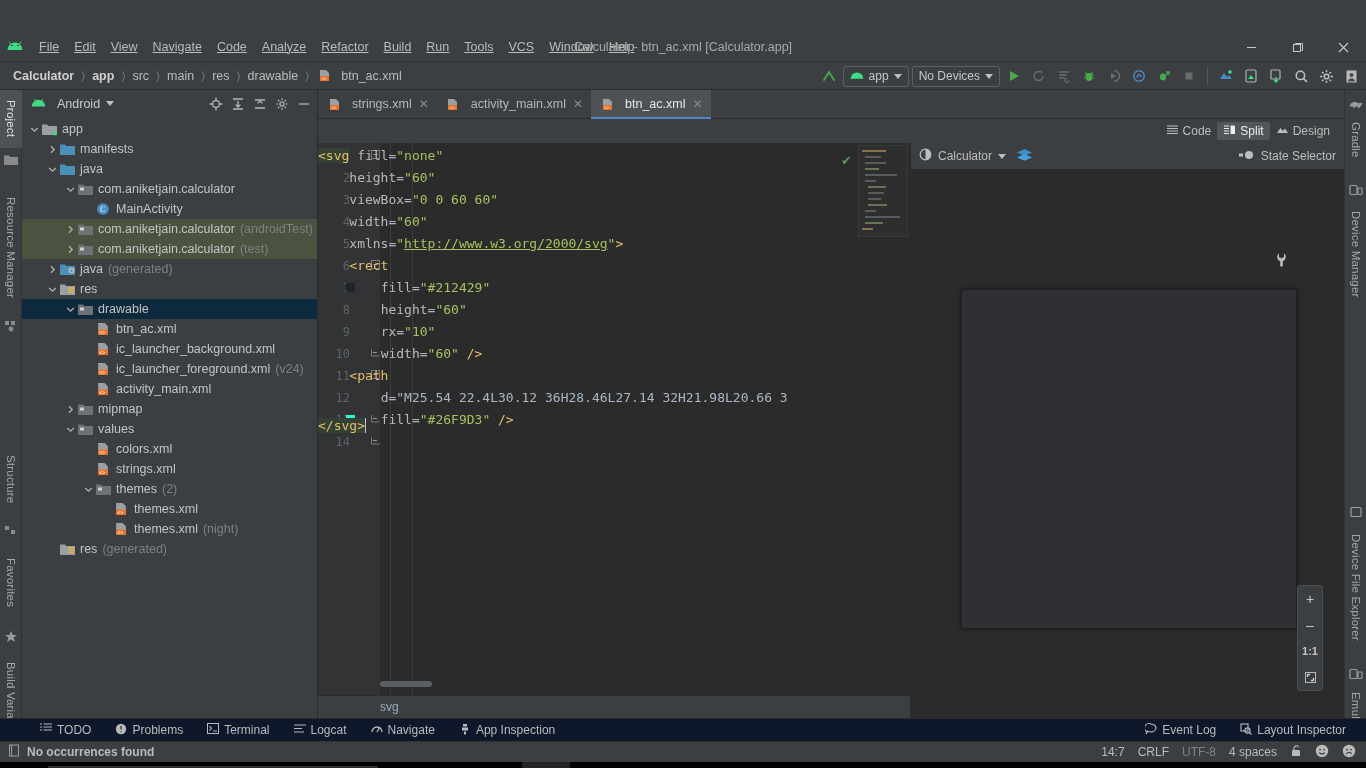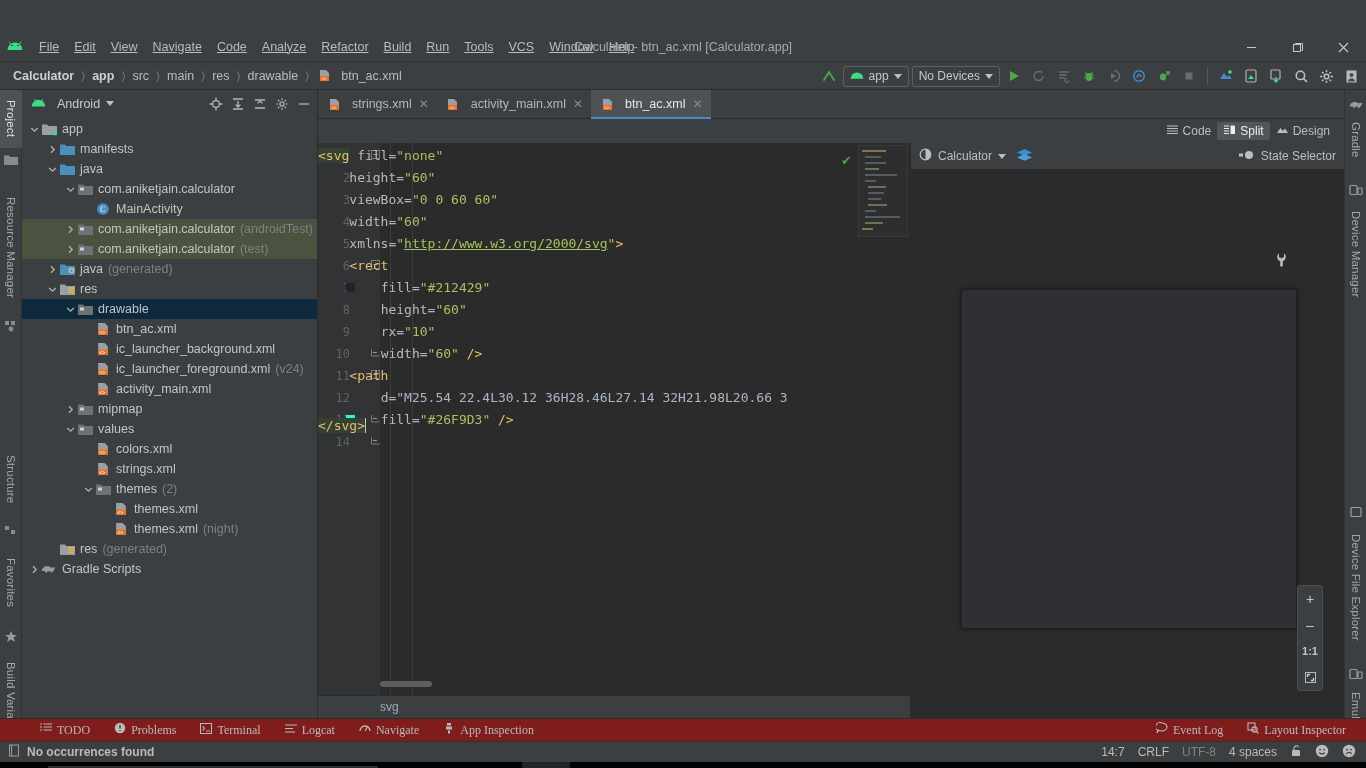--- a/index.html
+++ b/index.html
@@ -174,23 +174,22 @@
     position: absolute; right: 21px; bottom: 27px; width: 26px;
     background: #3c3f41; border: 1px solid #4d5052; border-radius: 3px;
     display: flex; flex-direction: column; align-items: center;
   }
   .zbtn { width: 26px; height: 26px; display:flex; align-items:center; justify-content:center; color:#c4c4c4; font-size:14px; }
   .zbtn.small { font-size: 11px; font-weight: bold; }
 
   
   .bottombar {
     position: absolute; left: 0; top: 686px; width: 1366px; height: 23px;
-    background: #7f1d1d; display: flex; align-items: center; padding-left: 28px; gap: 0;
+    background: #0f172a; display: flex; align-items: center; padding-left: 28px; gap: 0;
     border-top: 1px solid #2b2b2b;
-    font-family: Liberation Serif, serif;
   }
   .bb-item { display: flex; align-items: center; gap: 5px; font-size: 12px; color: #bababa; padding: 0 12px; }
   .bb-right { margin-left: auto; display: flex; align-items: center; padding-right: 8px; }
 
   .statusbar {
     position: absolute; left: 0; top: 709px; width: 1366px; height: 21px;
     background: #3c3f41; display: flex; align-items: center; padding-left: 8px;
     border-top: 1px solid #323232;
   }
   .sb-left { display: flex; align-items: center; gap: 7px; font-size: 12px; color: #bababa; font-weight: bold; }
@@ -793,33 +792,20 @@
         <div class="row" style="padding-left: 24px;">
           <span class="arrow none"></span>
           <span class="ico">
             <svg width="15" height="13" viewBox="0 0 15 13">
               <path d="M0 1.5h5l1.2 1.6H15V12H0z" fill="#9aa0a6"></path>
               <path d="M8 5h6M8 7.2h6M8 9.4h6" stroke="#e8b339" stroke-width="1.3"></path>
             </svg>
           </span>
           <span>res</span>
           <span class="dim">(generated)</span>
-        </div>
-        <div class="row" style="padding-left: 6px;">
-          <span class="arrow">
-            <svg width="9" height="9" viewBox="0 0 9 9">
-              <path d="M3 1.2L6.2 4.5 3 7.8" fill="none" stroke="#b0b0b0" stroke-width="1.3"></path>
-            </svg>
-          </span>
-          <span class="ico">
-            <svg width="16" height="12" viewBox="0 0 18 12">
-              <path d="M1 8c0-3 3-5 6-5 2 0 3 .7 4.5 1.6L16 4l-1.2 2.2.7 1.5-2 .3-.7 2h-2l-.3-1.6c-1 .3-2 .3-3 0L7 10H5l-.4-1.6C3 8 1 8.7 1 8z" fill="#9a9a9a"></path>
-            </svg>
-          </span>
-          <span>Gradle Scripts</span>
         </div>
       </div>
   </div>
 
   <div class="tabs">
     <div class="tab">
       <span class="ico">
         <svg width="13" height="13" viewBox="0 0 13 13">
             <path d="M2 1h6l3 3v8H2z" fill="#9aa0a6"></path>
             <rect x="2" y="7" width="9" height="5" fill="#e8732c"></rect>

